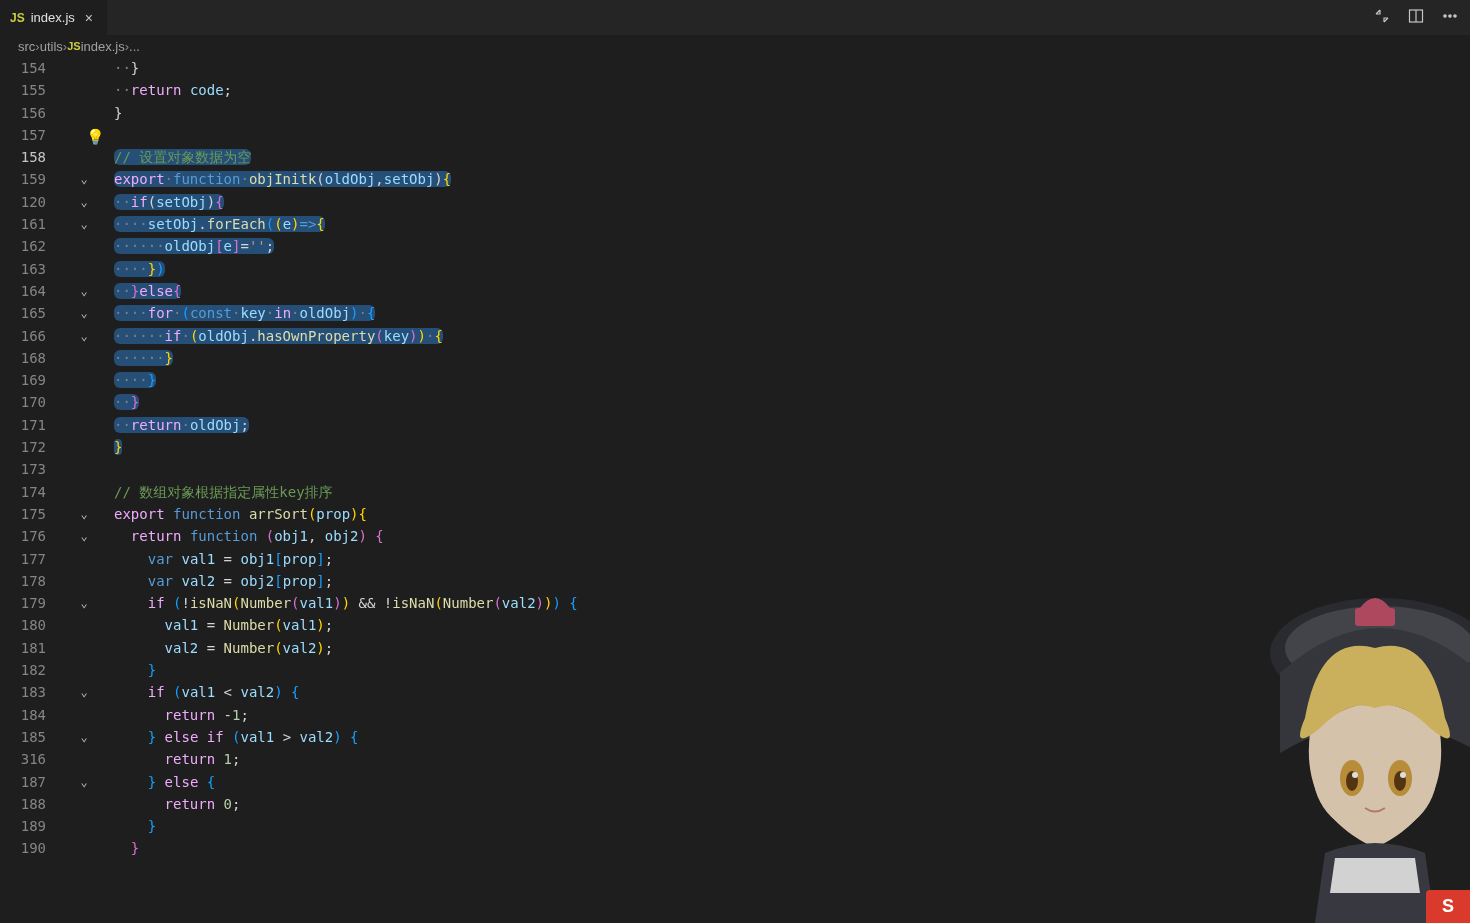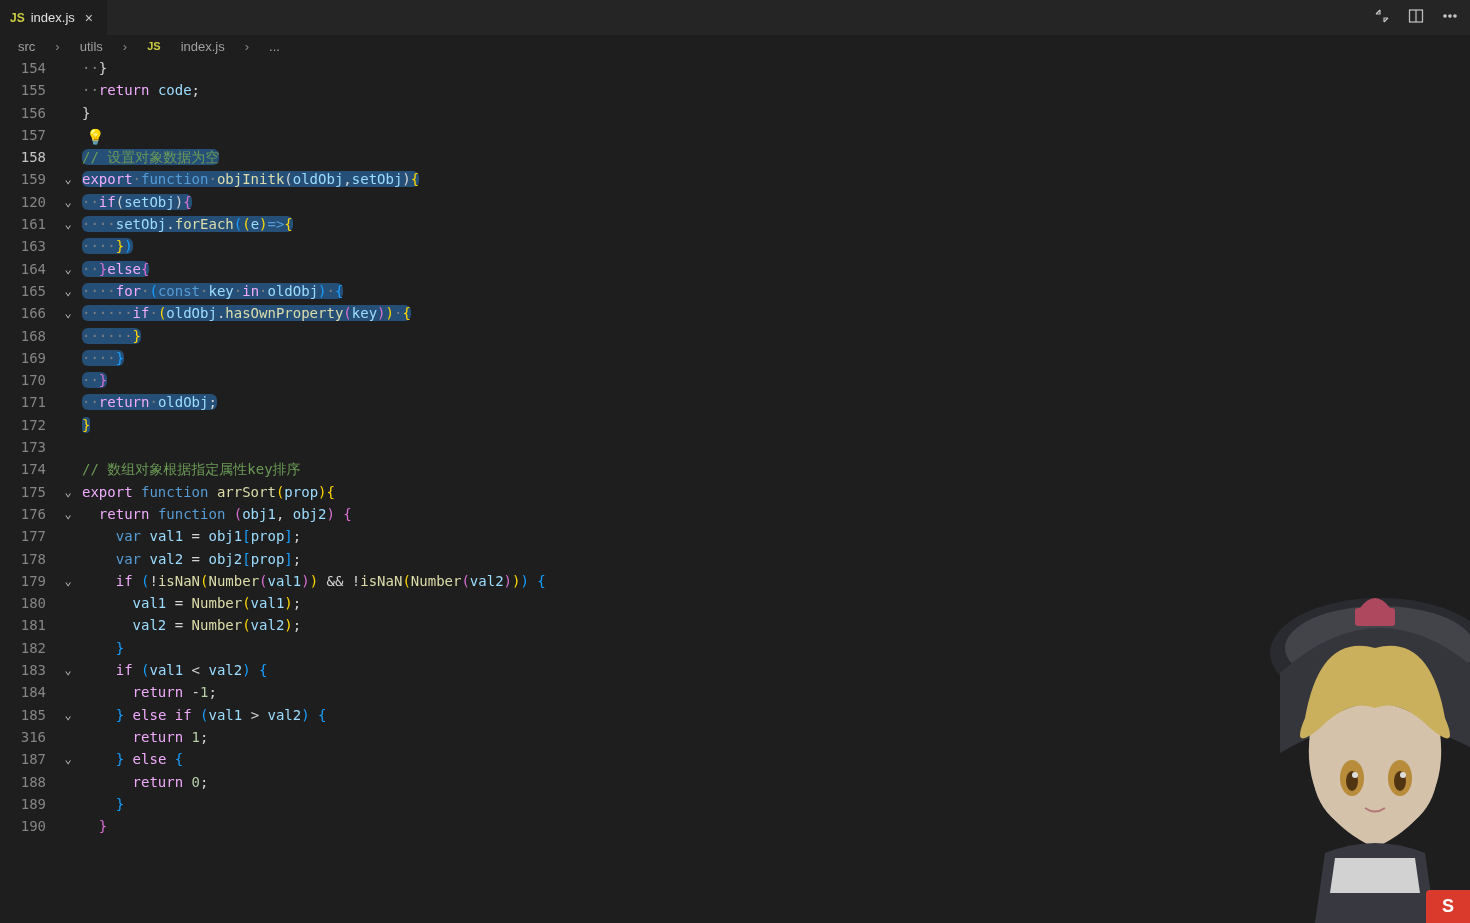--- a/index.html
+++ b/index.html
@@ -12,26 +12,26 @@
 }
 
 .tabbar { height:35px; background:#252526; display:flex; align-items:stretch; }
 .tab { display:flex; align-items:center; gap:6px; padding:0 10px; background:#1e1e1e; border-right:1px solid #252526; }
 .tab .js-badge { color:#cbcb41; font-weight:700; font-size:12px; }
 .tab .tab-label { color:#e0e0e0; font-size:13px; }
 .tab .close { color:#c8c8c8; font-size:14px; padding:0 4px; }
 .tab-actions { margin-left:auto; display:flex; align-items:center; gap:18px; padding-right:12px; color:#c5c5c5; }
 .tab-actions svg { width:16px; height:16px; stroke:#c5c5c5; fill:none; stroke-width:1.2; }
 
-.crumbs { height:22px; display:flex; align-items:center; gap:20px; padding:0 18px; color:#a0a0a0; font-size:13px; }
+.crumbs { height:22px; display:flex; align-items:center; gap:0; padding:0 18px; color:#a0a0a0; font-size:13px; }
 .crumbs .sep { opacity:.8; }
 .crumbs .js-badge { color:#cbcb41; font-weight:700; font-size:11px; }
 
 .editor { font-family:Consolas,Menlo,monospace; font-size:14px; line-height:22.3px; position:relative; }
-.line { display:flex; align-items:flex-start; height:22.3px; white-space:pre; }
+.line { display:flex; align-items:flex-start; height:22.3px; white-space:pre;gap:16px; }
 .gutter { width:58px; text-align:right; padding-right:12px; color:#858585; user-select:none; flex:none; }
 .gutter.active { color:#c6c6c6; }
 .fold { width:20px; flex:none; color:#c5c5c5; font-size:12px; text-align:center; user-select:none; }
 .code { padding-left:4px; }
 
 .tk-kw   { color:#f0abfc; }    
 .tk-fn   { color:#dcdcaa; }    
 .tk-type { color:#569cd6; }    
 .tk-id   { color:#9cdcfe; }
 .tk-str  { color:#ce9178; }
@@ -93,20 +93,21 @@
 <div class="editor" id="editor">
   <span class="bulb">💡</span>
 <div class="line"><div class="gutter">154</div><div class="fold"></div><div class="code"><span class="tk-dot">··</span><span class="tk-pn">}</span></div></div>
     <div class="line"><div class="gutter">155</div><div class="fold"></div><div class="code"><span class="tk-dot">··</span><span class="tk-kw">return</span><span class="tk-pn"> </span><span class="tk-id">code</span><span class="tk-pn">;</span></div></div>
     <div class="line"><div class="gutter">156</div><div class="fold"></div><div class="code"><span class="tk-pn">}</span></div></div>
     <div class="line"><div class="gutter">157</div><div class="fold"></div><div class="code"></div></div>
     <div class="line"><div class="gutter active">158</div><div class="fold"></div><div class="code"><span class="sel"><span class="tk-cm">// 设置对象数据为空</span></span></div></div>
     <div class="line"><div class="gutter">159</div><div class="fold">⌄</div><div class="code"><span class="sel"><span class="tk-kw">export</span><span class="tk-dot">·</span><span class="tk-type">function</span><span class="tk-dot">·</span><span class="tk-fn">objInitk</span><span class="tk-pn">(</span><span class="tk-id">oldObj</span><span class="tk-pn">,</span><span class="tk-id">setObj</span><span class="tk-pn">)</span><span class="tk-br">{</span></span></div></div>
     <div class="line"><div class="gutter">120</div><div class="fold">⌄</div><div class="code"><span class="sel"><span class="tk-dot">··</span><span class="tk-kw">if</span><span class="tk-pn">(</span><span class="tk-id">setObj</span><span class="tk-pn">)</span><span class="tk-br2">{</span></span></div></div>
     <div class="line"><div class="gutter">161</div><div class="fold">⌄</div><div class="code"><span class="sel"><span class="tk-dot">····</span><span class="tk-id">setObj</span><span class="tk-pn">.</span><span class="tk-fn">forEach</span><span class="tk-br3">(</span><span class="tk-br">(</span><span class="tk-id">e</span><span class="tk-br">)</span><span class="tk-type">=&gt;</span><span class="tk-br">{</span></span></div></div>
+    <div class="line"><div class="gutter">162</div><div class="fold"></div><div class="code"><span class="sel"><span class="tk-dot">······</span><span class="tk-id">oldObj</span><span class="tk-br2">[</span><span class="tk-id">e</span><span class="tk-br2">]</span><span class="tk-pn">=</span><span class="tk-str">''</span><span class="tk-pn">;</span></span></div></div>
     <div class="line"><div class="gutter">163</div><div class="fold"></div><div class="code"><span class="sel"><span class="tk-dot">····</span><span class="tk-br">}</span><span class="tk-br3">)</span></span></div></div>
     <div class="line"><div class="gutter">164</div><div class="fold">⌄</div><div class="code"><span class="sel"><span class="tk-dot">··</span><span class="tk-br2">}</span><span class="tk-kw">else</span><span class="tk-br2">{</span></span></div></div>
     <div class="line"><div class="gutter">165</div><div class="fold">⌄</div><div class="code"><span class="sel"><span class="tk-dot">····</span><span class="tk-kw">for</span><span class="tk-dot">·</span><span class="tk-br3">(</span><span class="tk-type">const</span><span class="tk-dot">·</span><span class="tk-id">key</span><span class="tk-dot">·</span><span class="tk-kw">in</span><span class="tk-dot">·</span><span class="tk-id">oldObj</span><span class="tk-br3">)</span><span class="tk-dot">·</span><span class="tk-br3">{</span></span></div></div>
     <div class="line"><div class="gutter">166</div><div class="fold">⌄</div><div class="code"><span class="sel"><span class="tk-dot">······</span><span class="tk-kw">if</span><span class="tk-dot">·</span><span class="tk-br">(</span><span class="tk-id">oldObj</span><span class="tk-pn">.</span><span class="tk-fn">hasOwnProperty</span><span class="tk-br2">(</span><span class="tk-id">key</span><span class="tk-br2">)</span><span class="tk-br">)</span><span class="tk-dot">·</span><span class="tk-br">{</span></span></div></div>
     <div class="line"><div class="gutter">168</div><div class="fold"></div><div class="code"><span class="sel"><span class="tk-dot">······</span><span class="tk-br">}</span></span></div></div>
     <div class="line"><div class="gutter">169</div><div class="fold"></div><div class="code"><span class="sel"><span class="tk-dot">····</span><span class="tk-br3">}</span></span></div></div>
     <div class="line"><div class="gutter">170</div><div class="fold"></div><div class="code"><span class="sel"><span class="tk-dot">··</span><span class="tk-br2">}</span></span></div></div>
     <div class="line"><div class="gutter">171</div><div class="fold"></div><div class="code"><span class="sel"><span class="tk-dot">··</span><span class="tk-kw">return</span><span class="tk-dot">·</span><span class="tk-id">oldObj</span><span class="tk-pn">;</span></span></div></div>
     <div class="line"><div class="gutter">172</div><div class="fold"></div><div class="code"><span class="sel"><span class="tk-br">}</span></span></div></div>
     <div class="line"><div class="gutter">173</div><div class="fold"></div><div class="code"></div></div>

